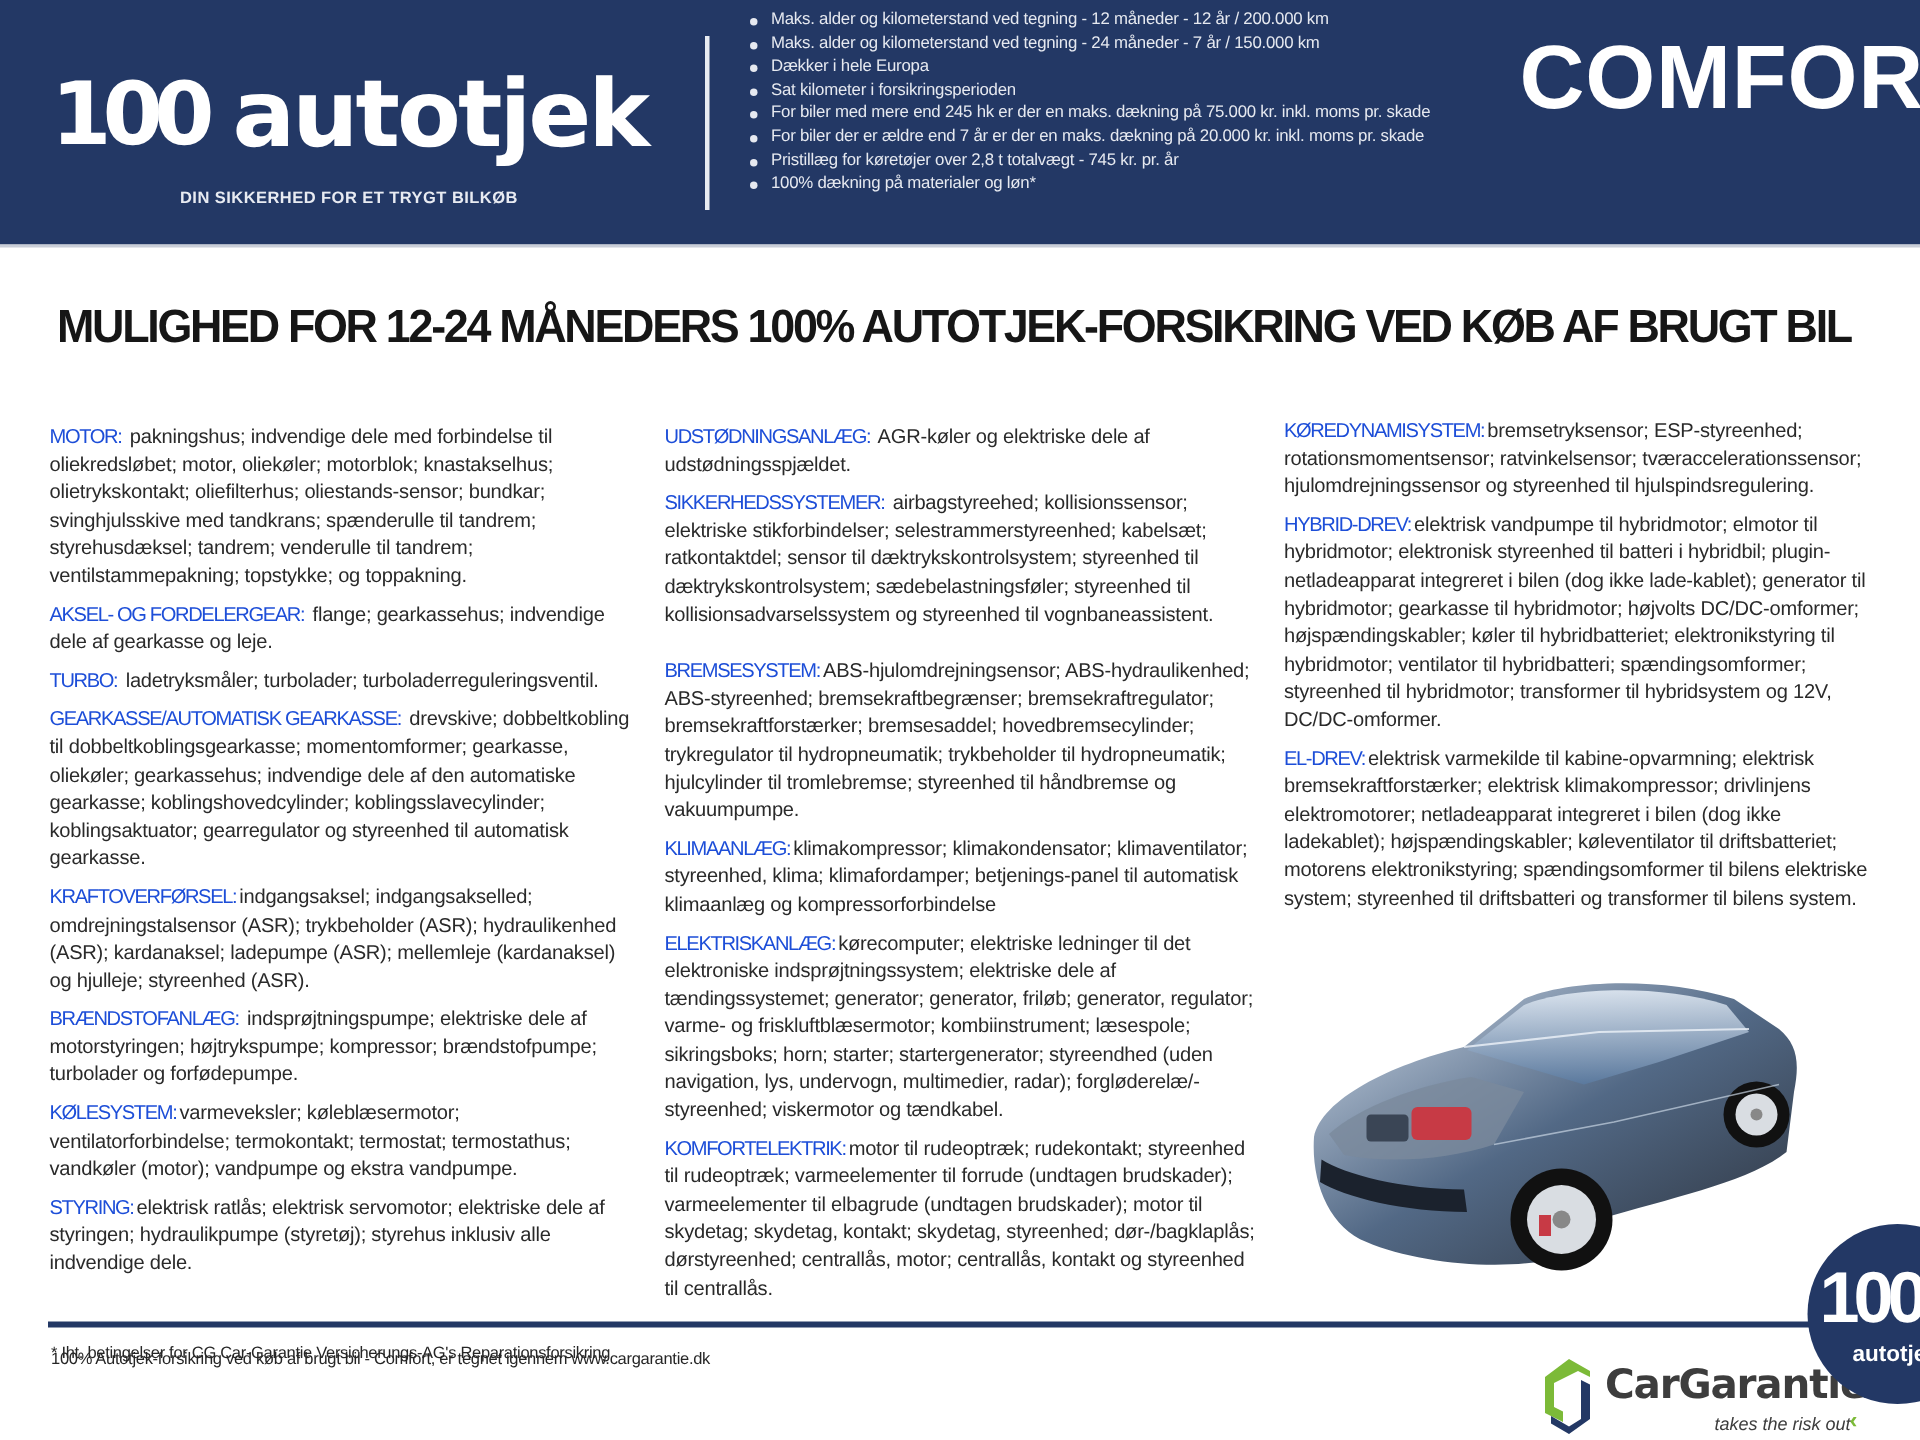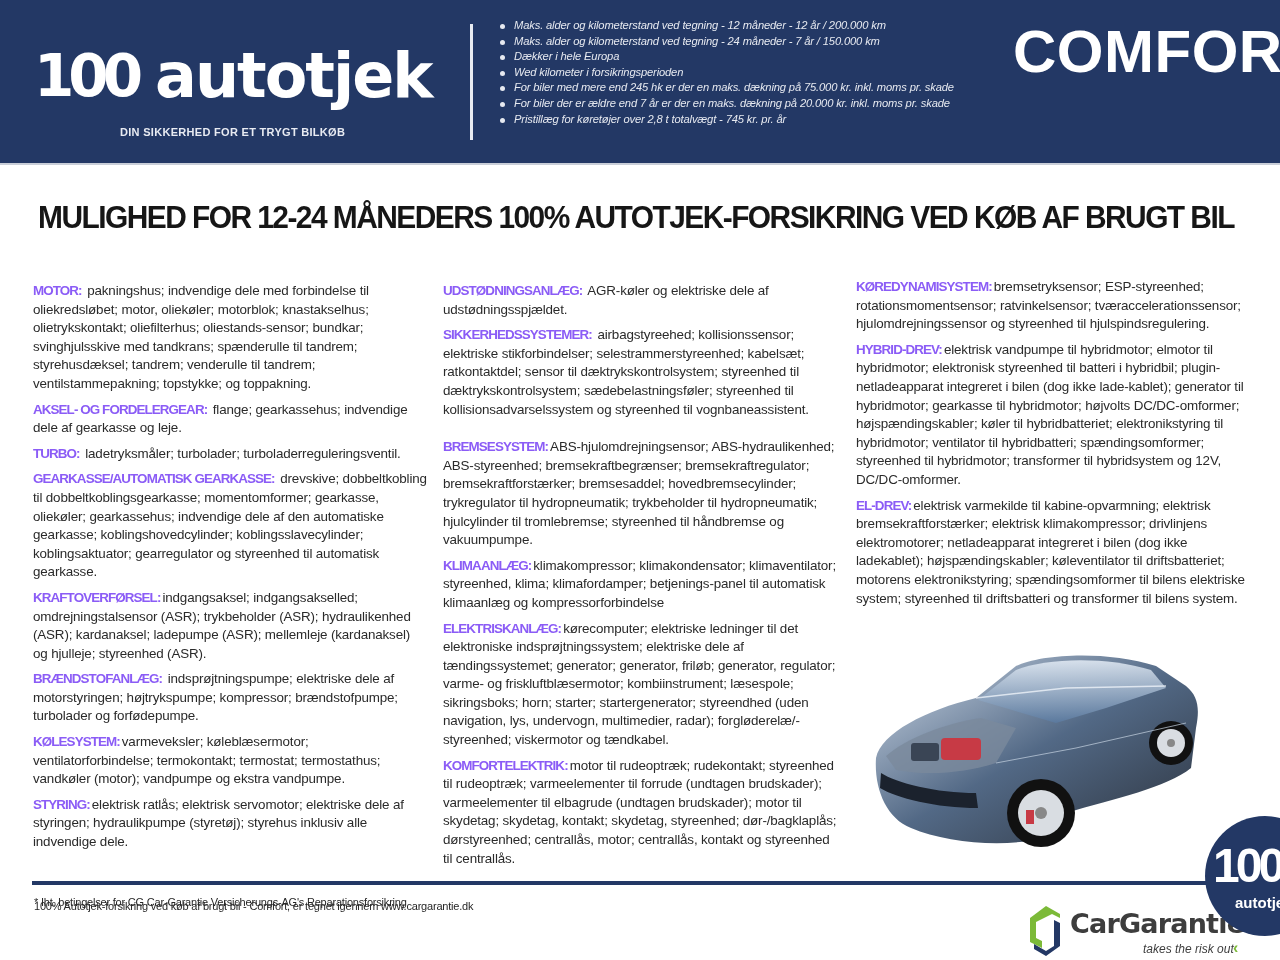--- a/index.html
+++ b/index.html
@@ -7,35 +7,35 @@
     body { position: relative; font-family: "Liberation Sans", sans-serif; color: #1c1c1c; }
 
     
     .header { position: absolute; left: 0; top: 0; width: 1280px; height: 163px; background: #233865; }
     .header-bottom-line { position: absolute; left: 0; top: 163px; width: 1280px; height: 2px; background: #c9ced8; }
     .logo { position: absolute; left: 34px; top: 44px; height: 64px; display: flex; align-items: flex-end; color: #ffffff; }
     .logo-100 { font-family: "DejaVu Sans", sans-serif; font-weight: bold; font-size: 58px; letter-spacing: -6px; line-height: 64px; position: relative; }
     .logo-word { font-family: "DejaVu Sans", sans-serif; font-weight: bold; font-size: 62px; letter-spacing: -2px; line-height: 64px; margin-left: 18px; }
     .tagline { position: absolute; left: 120px; top: 126px; font-size: 11px; font-weight: bold; color: #e8ebf2; letter-spacing: 0.3px; }
     .vdivider { position: absolute; left: 470px; top: 24px; width: 3px; height: 116px; background: #e8ebf2; }
-    .bullets { position: absolute; left: 498px; top: 18px; list-style: none; font-style: italic; }
+    .bullets { position: absolute; left: 498px; top: 6px; list-style: none; }
     .bullets li { position: relative; padding-left: 16px; font-size: 11.2px; line-height: 15.6px; color: #e6e9f0; white-space: nowrap; letter-spacing: -0.15px; }
     .bullets li::before { content: ""; position: absolute; left: 2px; top: 6px; width: 5px; height: 5px; border-radius: 50%; background: #e6e9f0; }
     .plan-title { position: absolute; left: 1013px; top: 28px; font-size: 60px; font-weight: bold; color: #ffffff; letter-spacing: 0.5px; line-height: 48px; }
 
     
     .main-heading { position: absolute; left: 38px; top: 198px; font-size: 31px; font-weight: bold; color: #161616; letter-spacing: -1.6px; white-space: nowrap; transform: scaleX(0.965); transform-origin: left top; line-height: 40px; }
 
     
     .col { position: absolute; font-size: 13.4px; line-height: 18.6px; color: #2a2a2a; letter-spacing: -0.15px; }
     .col-1 { left: 33px; top: 282px; width: 395px; }
     .col-2 { left: 443px; top: 282px; width: 395px; }
     .col-3 { left: 856px; top: 278px; width: 395px; }
     .section { margin-bottom: 7px; }
-    .section .label { font-weight: bold; color: #8b5cf6; letter-spacing: -0.9px; margin-right: 2px; }
+    .section .label { font-weight: normal; color: #1d4ed8; letter-spacing: -0.9px; margin-right: 2px; }
     .spacer { height: 12px; }
 
     
     .car { position: absolute; left: 866px; top: 648px; width: 340px; height: 225px; }
 
     
     .footer-line { position: absolute; left: 32px; top: 881px; width: 1180px; height: 4px; background: #233865; }
     .footer-note { position: absolute; left: 34px; font-size: 11px; color: #262626; letter-spacing: -0.2px; }
     .footer-note.n1 { top: 900px; }
     .footer-note.n2 { top: 896px; }
@@ -56,24 +56,25 @@
   <div class="logo">
     <span class="logo-100">100</span>
     <span class="logo-word">autotjek</span>
   </div>
   <div class="tagline">DIN SIKKERHED FOR ET TRYGT BILKØB</div>
   <div class="vdivider"></div>
   <ul class="bullets">
     <li>Maks. alder og kilometerstand ved tegning - 12 måneder - 12 år / 200.000 km</li>
     <li>Maks. alder og kilometerstand ved tegning - 24 måneder - 7 år / 150.000 km</li>
     <li>Dækker i hele Europa</li>
-    <li>Wed kilometer i forsikringsperioden</li>
+    <li>Sat kilometer i forsikringsperioden</li>
     <li>For biler med mere end 245 hk er der en maks. dækning på 75.000 kr. inkl. moms pr. skade</li>
     <li>For biler der er ældre end 7 år er der en maks. dækning på 20.000 kr. inkl. moms pr. skade</li>
     <li>Pristillæg for køretøjer over 2,8 t totalvægt - 745 kr. pr. år</li>
+    <li>100% dækning på materialer og løn*</li>
   </ul>
   <div class="plan-title">COMFORT</div>
 </div>
 <div class="header-bottom-line"></div>
 
 <h1 class="main-heading">MULIGHED FOR 12-24 MÅNEDERS 100% AUTOTJEK-FORSIKRING VED KØB AF BRUGT BIL</h1>
 
 <div class="col col-1">
   <p class="section"><span class="label">MOTOR:</span> <span>pakningshus; indvendige dele med forbindelse til oliekredsløbet; motor, oliekøler; motorblok; knastakselhus; olietrykskontakt; oliefilterhus; oliestands-sensor; bundkar; svinghjulsskive med tandkrans; spænderulle til tandrem; styrehusdæksel; tandrem; venderulle til tandrem; ventilstammepakning; topstykke; og toppakning.</span></p>
   <p class="section"><span class="label">AKSEL- OG FORDELERGEAR:</span> <span>flange; gearkassehus; indvendige dele af gearkasse og leje.</span></p>

